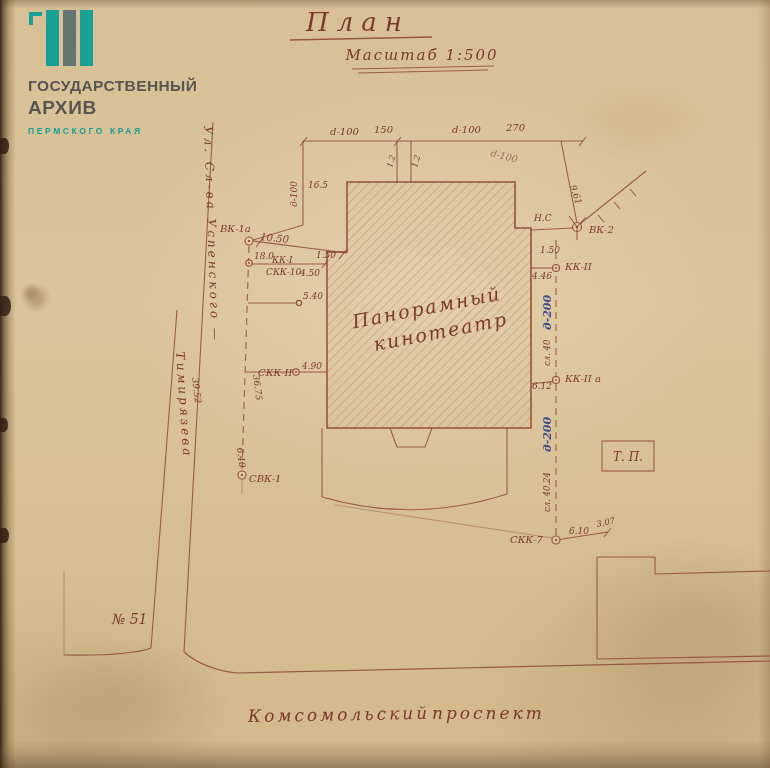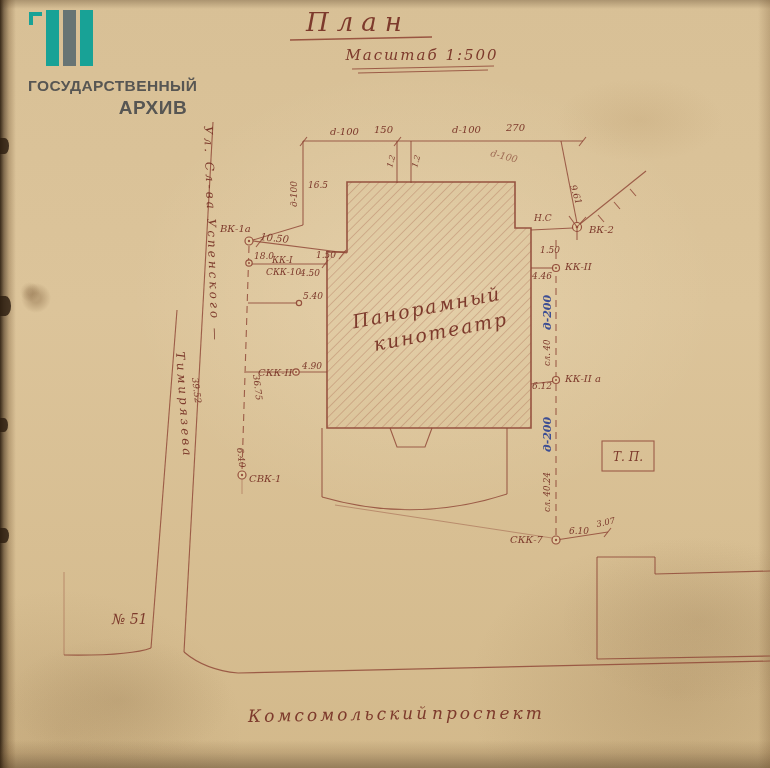--- a/index.html
+++ b/index.html
@@ -27,21 +27,21 @@
   .tear.t4{left:0;top:528px;width:9px;height:15px;}
   .top-edge{position:absolute;left:0;right:0;top:0;height:9px;pointer-events:none;
     background:linear-gradient(180deg, rgba(70,48,25,.30), rgba(0,0,0,0));}
   .bottom-edge{position:absolute;left:0;right:0;bottom:0;height:28px;pointer-events:none;
     background:linear-gradient(0deg, rgba(64,44,22,.42) 0%, rgba(100,70,38,.18) 55%, rgba(0,0,0,0) 100%);}
   .right-edge{position:absolute;top:0;bottom:0;right:0;width:12px;pointer-events:none;
     background:linear-gradient(270deg, rgba(110,78,42,.25), rgba(0,0,0,0));}
 
   .watermark{position:absolute;left:28px;top:8px;width:250px;opacity:.93;z-index:5;}
   .wm-line1{font-family:"Liberation Sans",sans-serif;font-weight:bold;font-size:15.5px;color:#4e4e4e;letter-spacing:.4px;margin-top:5px;}
-  .wm-line2{font-family:"Liberation Sans",sans-serif;font-weight:bold;font-size:19px;color:#4e4e4e;letter-spacing:.6px;margin-top:2px;text-align:center;}
+  .wm-line2{font-family:"Liberation Sans",sans-serif;font-weight:bold;font-size:19px;color:#4e4e4e;letter-spacing:.6px;margin-top:2px;}
   .wm-line3{font-family:"Liberation Sans",sans-serif;font-weight:bold;font-size:8.5px;color:#0aa096;letter-spacing:2.6px;margin-top:7px;}
 
   svg.drawing{position:absolute;inset:0;z-index:3;}
   .ink{stroke:#8f4636;fill:none;stroke-width:1.1;opacity:.82;}
   .ink-bold{stroke:#8f4636;fill:none;stroke-width:1.6;opacity:.88;}
   .ink-faint{stroke:#8f4636;fill:none;stroke-width:1;opacity:.42;}
   .dashed{stroke-dasharray:7 5;}
   .t{font-family:"DejaVu Serif",serif;font-style:italic;fill:#7d3a2c;}
   .t-blue{font-family:"DejaVu Serif",serif;font-style:italic;font-weight:bold;fill:#3d4e93;}
   .pt{stroke:#8f4636;fill:#e4cfa2;stroke-width:1.2;opacity:.9;}
@@ -64,20 +64,21 @@
 
   <div class="watermark">
     <svg width="84" height="60" viewBox="0 0 84 60">
       <path d="M14,6 H3 V17" stroke="#0aa096" stroke-width="4" fill="none"></path>
       <rect x="18" y="2" width="13" height="56" fill="#0aa096"></rect>
       <rect x="35" y="2" width="13" height="56" fill="#5f6f72"></rect>
       <rect x="52" y="2" width="13" height="56" fill="#0aa096"></rect>
     </svg>
     <div class="wm-line1">ГОСУДАРСТВЕННЫЙ</div>
     <div class="wm-line2">АРХИВ</div>
+    <div class="wm-line3">ПЕРМСКОГО КРАЯ</div>
   </div>
 
   <svg class="drawing" width="770" height="768" viewBox="0 0 770 768">
     <defs>
       <pattern id="hatch" width="6.5" height="6.5" patternUnits="userSpaceOnUse" patternTransform="rotate(45)">
         <line x1="0" y1="0" x2="0" y2="6.5" stroke="#9a4a38" stroke-width="0.9" opacity="0.6"></line>
       </pattern>
     </defs>
 
     <g>

